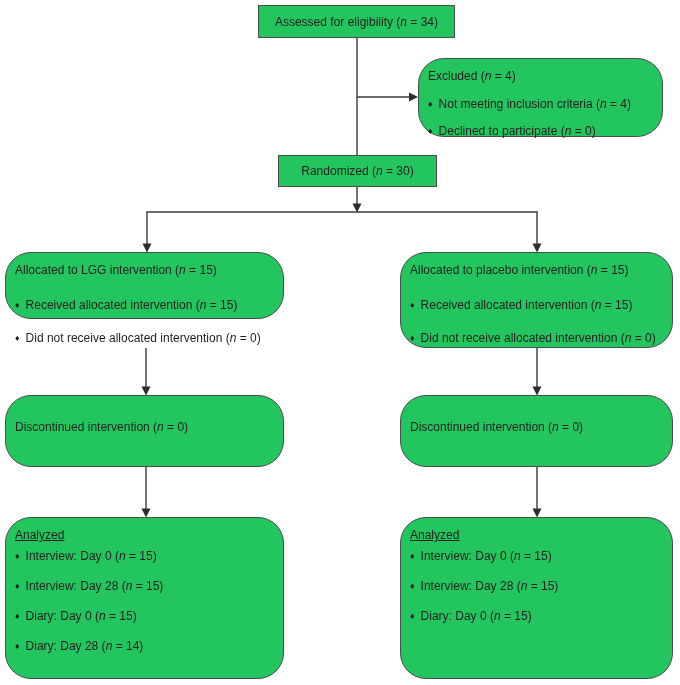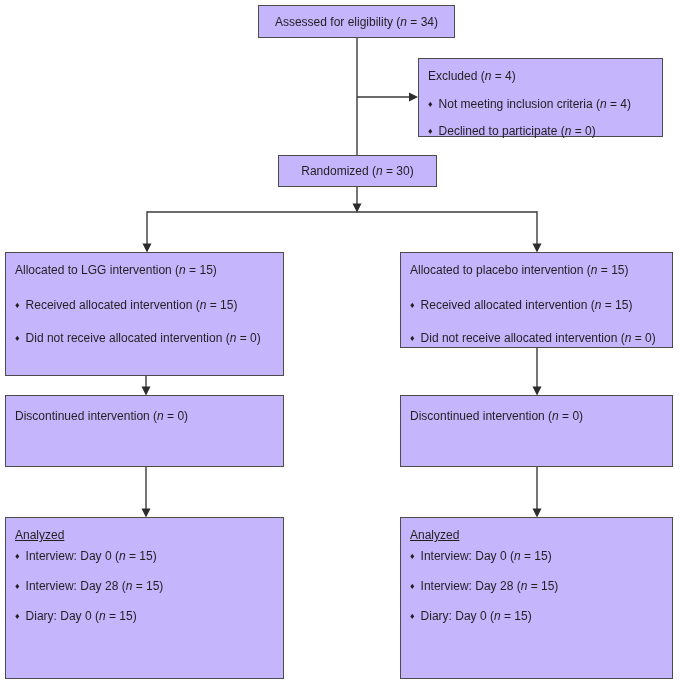--- a/index.html
+++ b/index.html
@@ -20,55 +20,56 @@
     position: absolute;
     left: 0;
     top: 0;
     width: 680px;
     height: 685px;
     pointer-events: none;
   }
   .box {
     position: absolute;
     box-sizing: border-box;
-    background: #c4b5fd;
+    background: #22c55e;
     border: 1.5px solid #4c4c4e;
     font-size: 12px;
     line-height: 18px;
     color: #231f20;
   }
   .box.center {
     display: flex;
     align-items: center;
     justify-content: center;
     text-align: center;
   }
   .box.pad {
     padding: 8px 9px 0 9px;
+    border-radius: 26px;
   }
   .line {
     margin: 0;
     white-space: nowrap;
   }
   .blt {
     display: inline-block;
     font-size: 9px;
     margin-right: 6px;
     vertical-align: 1px;
     color: #231f20;
   }
   .nvar {
     font-style: italic;
   }
   
   .box.excluded .line.title        { margin-bottom: 10px; }
   .box.excluded .line.item         { margin-bottom: 9px; }
   .box.alloc .line.title           { margin-bottom: 17px; }
   .box.alloc .line.item            { margin-bottom: 15px; }
-  .box.disc { padding-top: 11px; }
+  .box.disc { padding-top: 22px; }
   .box.analyzed .line.title        { margin-bottom: 3px; text-decoration: underline; }
   .box.analyzed .line.item         { margin-bottom: 12px; }
 </style>
 </head>
 <body>
 
 <div id="canvas">
 
   <svg id="connectors" viewBox="0 0 680 685" xmlns="http://www.w3.org/2000/svg">
     <g stroke="#3a3a3c" stroke-width="1.4" fill="none">
@@ -102,21 +103,21 @@
   <div class="box pad excluded" style="left:418px; top:58px; width:245px; height:79px;">
     <p class="line title"><span>Excluded (</span><i class="nvar">n</i><span> = 4)</span></p>
     <p class="line item"><span class="blt">♦</span><span>Not meeting inclusion criteria (</span><i class="nvar">n</i><span> = 4)</span></p>
     <p class="line item"><span class="blt">♦</span><span>Declined to participate (</span><i class="nvar">n</i><span> = 0)</span></p>
   </div>
 
   <div class="box center" style="left:278px; top:155px; width:159px; height:32px;text-align:center;">
     <p class="line"><span>Randomized (</span><i class="nvar">n</i><span> = 30)</span></p>
   </div>
 
-  <div class="box pad alloc" style="left:5px; top:252px; width:279px; height:124px;">
+  <div class="box pad alloc" style="left:5px; top:252px; width:279px; height:67px;">
     <p class="line title"><span>Allocated to LGG intervention (</span><i class="nvar">n</i><span> = 15)</span></p>
     <p class="line item"><span class="blt">♦</span><span>Received allocated intervention (</span><i class="nvar">n</i><span> = 15)</span></p>
     <p class="line item"><span class="blt">♦</span><span>Did not receive allocated intervention (</span><i class="nvar">n</i><span> = 0)</span></p>
   </div>
 
   <div class="box pad alloc" style="left:400px; top:252px; width:273px; height:96px;">
     <p class="line title"><span>Allocated to placebo intervention (</span><i class="nvar">n</i><span> = 15)</span></p>
     <p class="line item"><span class="blt">♦</span><span>Received allocated intervention (</span><i class="nvar">n</i><span> = 15)</span></p>
     <p class="line item"><span class="blt">♦</span><span>Did not receive allocated intervention (</span><i class="nvar">n</i><span> = 0)</span></p>
   </div>
@@ -127,20 +128,21 @@
 
   <div class="box pad disc" style="left:400px; top:395px; width:273px; height:72px;">
     <p class="line title"><span>Discontinued intervention (</span><i class="nvar">n</i><span> = 0)</span></p>
   </div>
 
   <div class="box pad analyzed" style="left:5px; top:517px; width:279px; height:162px;">
     <p class="line title"><span>Analyzed</span><i class="nvar"></i><span></span></p>
     <p class="line item"><span class="blt">♦</span><span>Interview: Day 0 (</span><i class="nvar">n</i><span> = 15)</span></p>
     <p class="line item"><span class="blt">♦</span><span>Interview: Day 28 (</span><i class="nvar">n</i><span> = 15)</span></p>
     <p class="line item"><span class="blt">♦</span><span>Diary: Day 0 (</span><i class="nvar">n</i><span> = 15)</span></p>
+    <p class="line item"><span class="blt">♦</span><span>Diary: Day 28 (</span><i class="nvar">n</i><span> = 14)</span></p>
   </div>
 
   <div class="box pad analyzed" style="left:400px; top:517px; width:273px; height:162px;">
     <p class="line title"><span>Analyzed</span><i class="nvar"></i><span></span></p>
     <p class="line item"><span class="blt">♦</span><span>Interview: Day 0 (</span><i class="nvar">n</i><span> = 15)</span></p>
     <p class="line item"><span class="blt">♦</span><span>Interview: Day 28 (</span><i class="nvar">n</i><span> = 15)</span></p>
     <p class="line item"><span class="blt">♦</span><span>Diary: Day 0 (</span><i class="nvar">n</i><span> = 15)</span></p>
   </div>
 
 </div>

